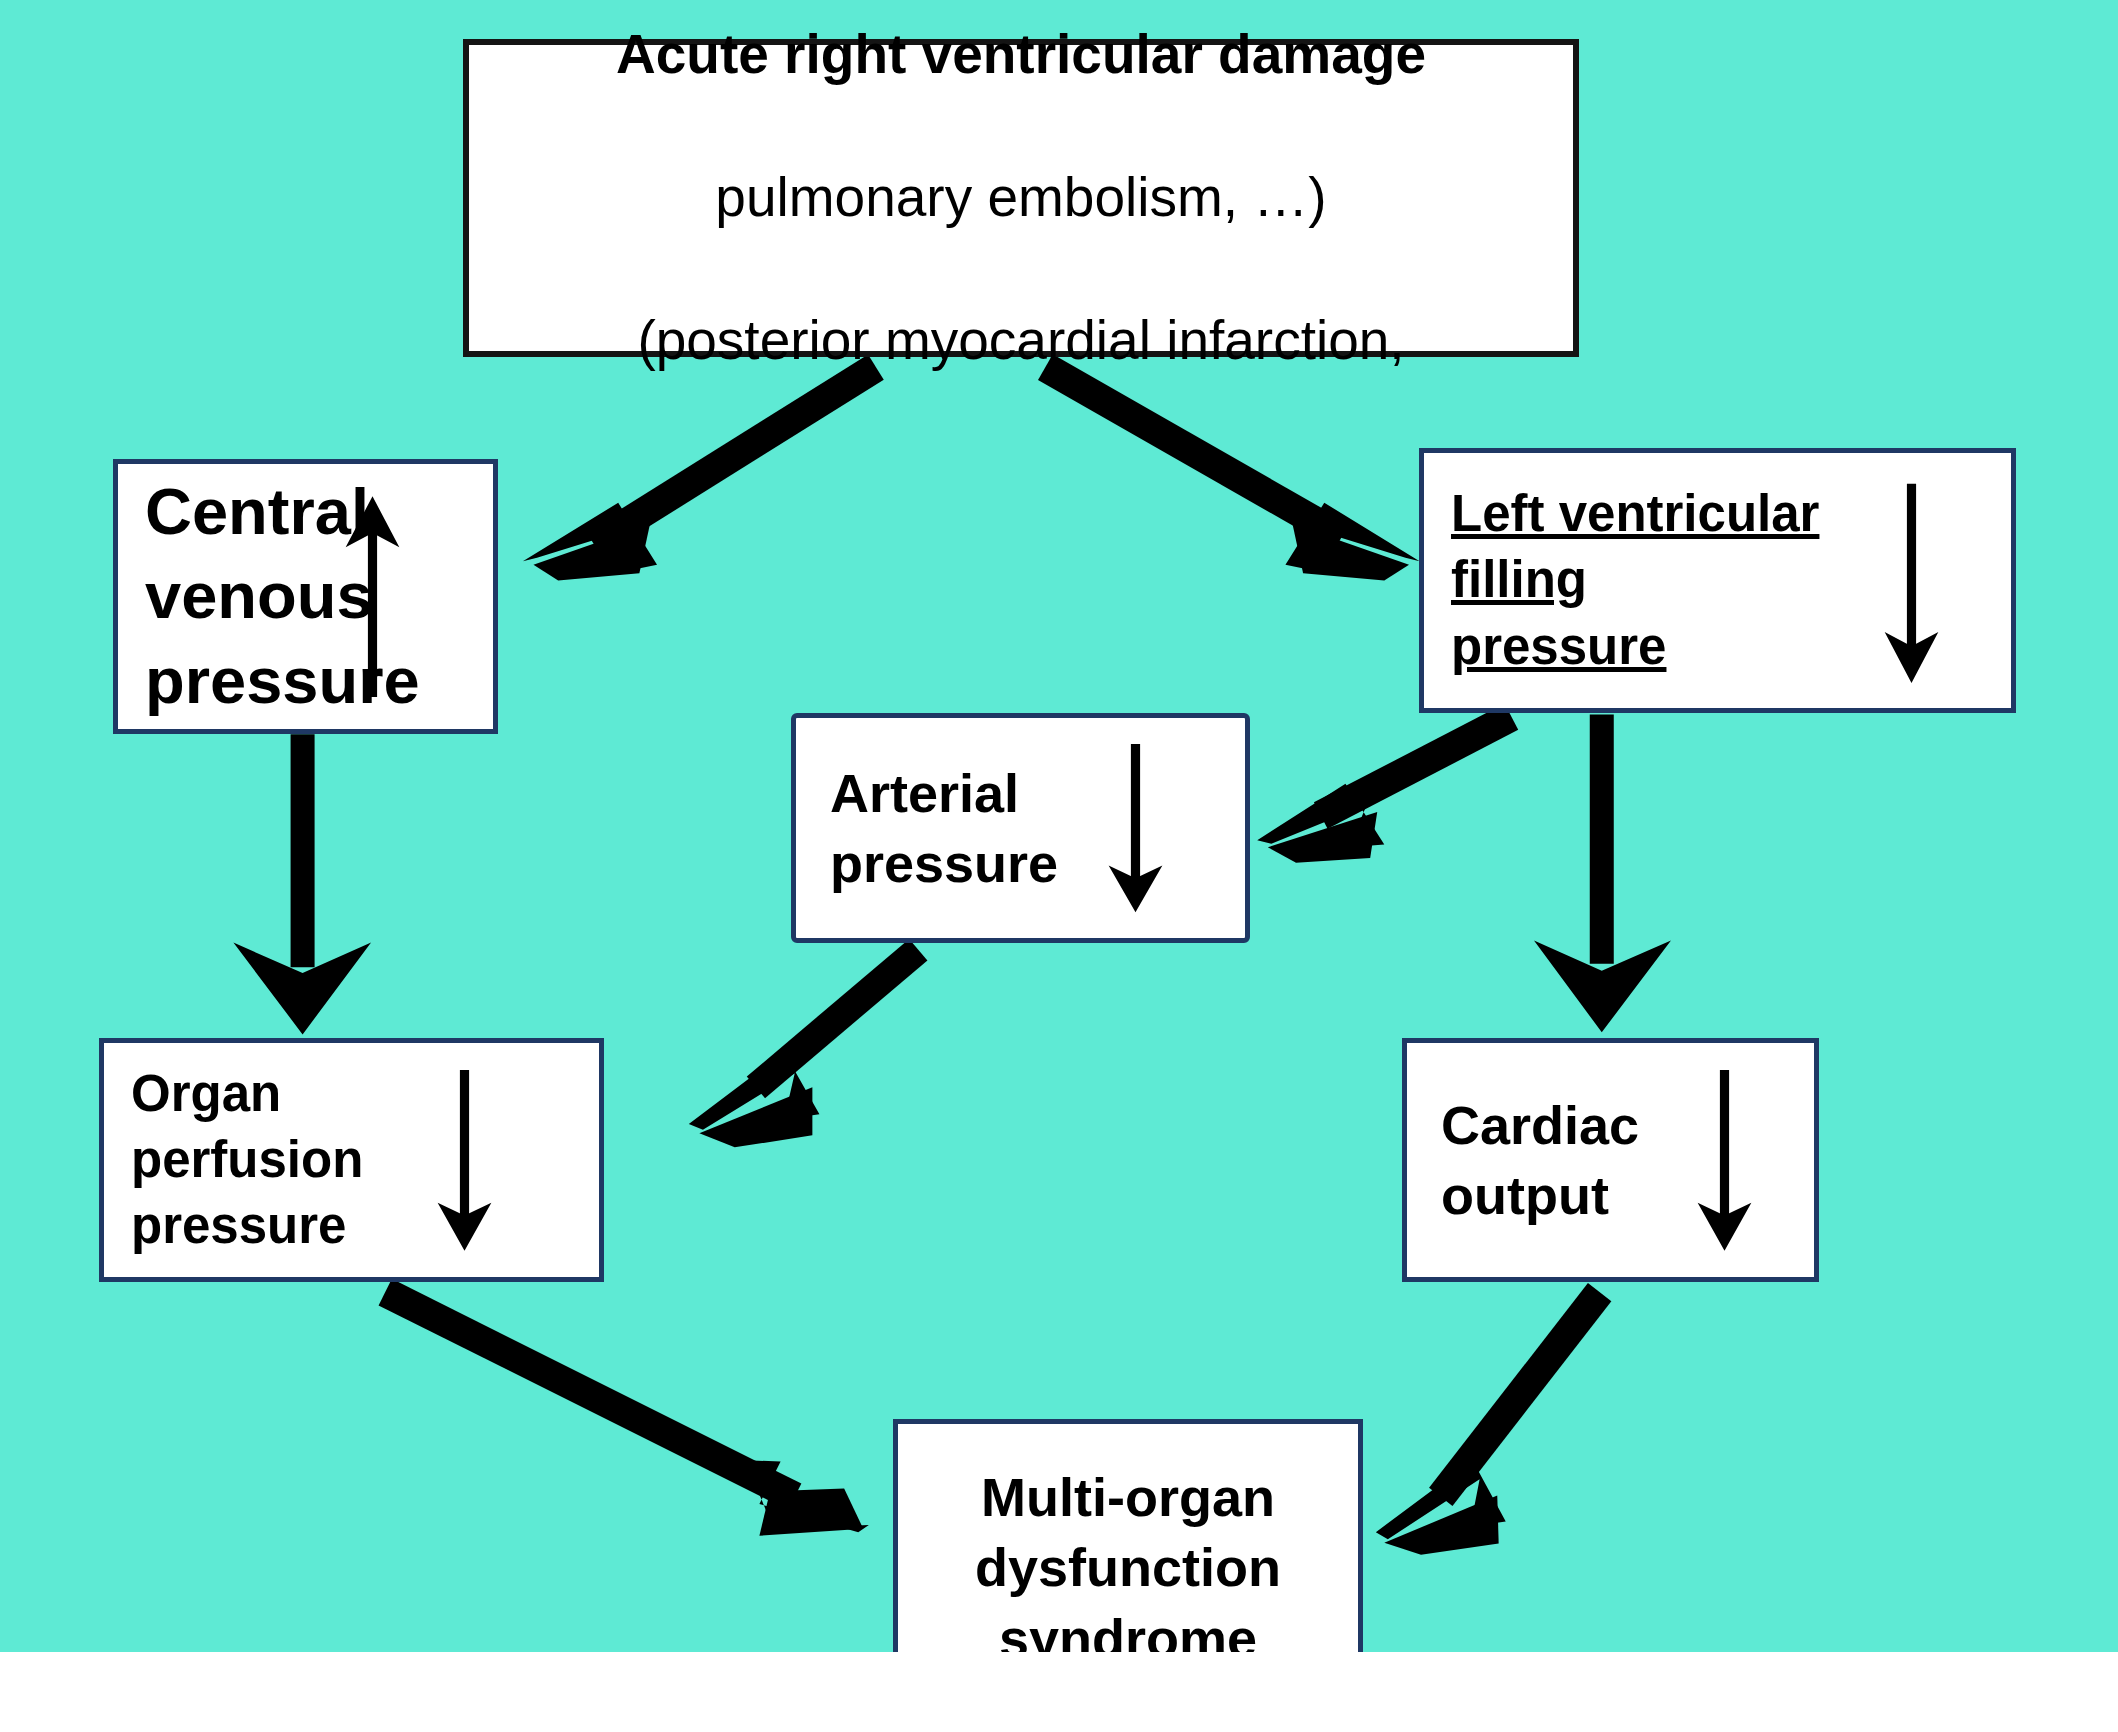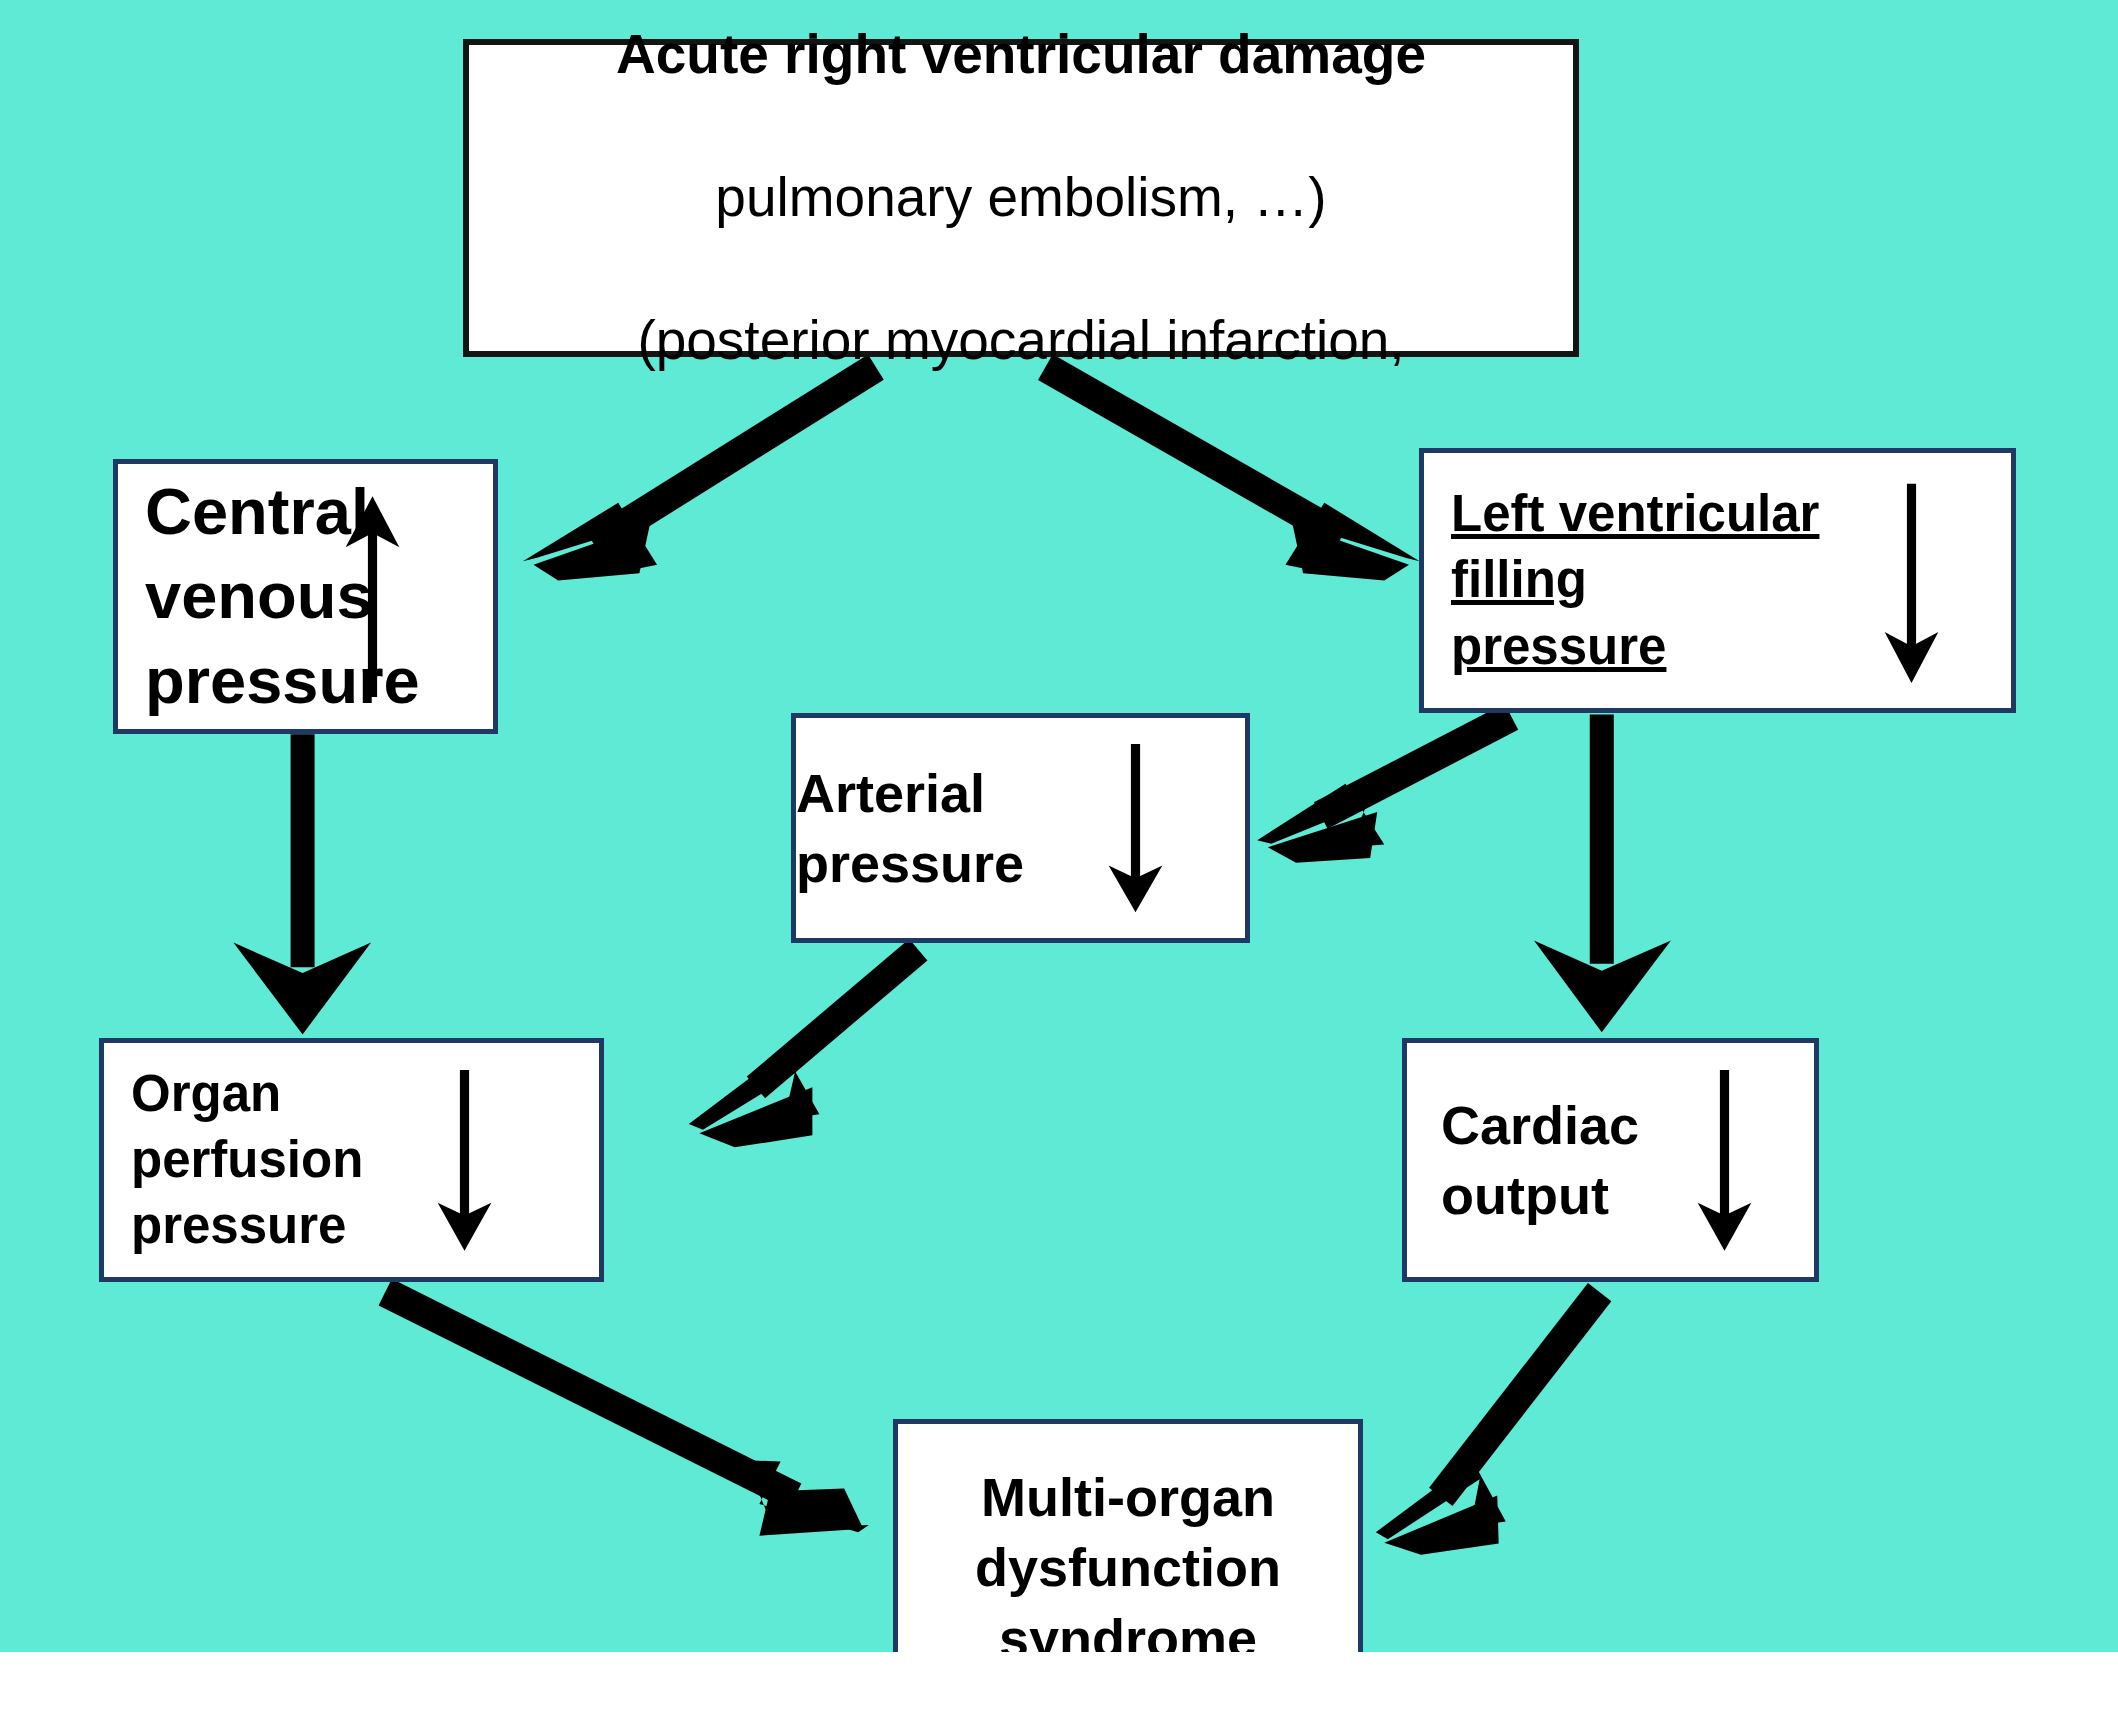--- a/index.html
+++ b/index.html
@@ -60,20 +60,22 @@
   #box-lvfp {
     left: 1419px; top: 448px; width: 597px; height: 265px;
     padding-left: 27px;
     text-decoration: underline;
   }
   #box-lvfp .box-text { font-size: 51px; font-weight: bold; }
 
   
   #box-ap {
     left: 791px; top: 713px; width: 459px; height: 230px;
+    padding-left: 34px;
+    border-radius: 6px;
   }
   #box-ap .box-text { font-size: 54px; font-weight: bold; }
 
   
   #box-opp {
     left: 99px; top: 1038px; width: 505px; height: 244px;
     padding-left: 27px;
   }
   #box-opp .box-text { font-size: 51px; font-weight: bold; }
 

